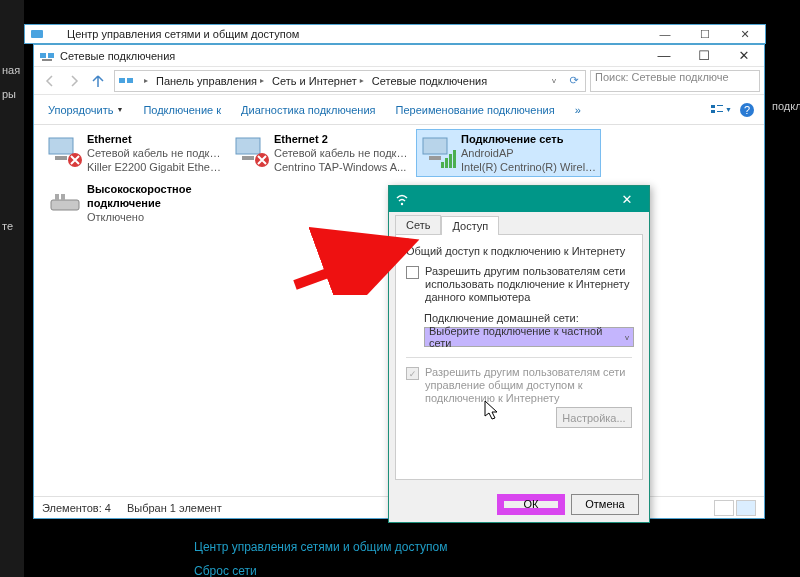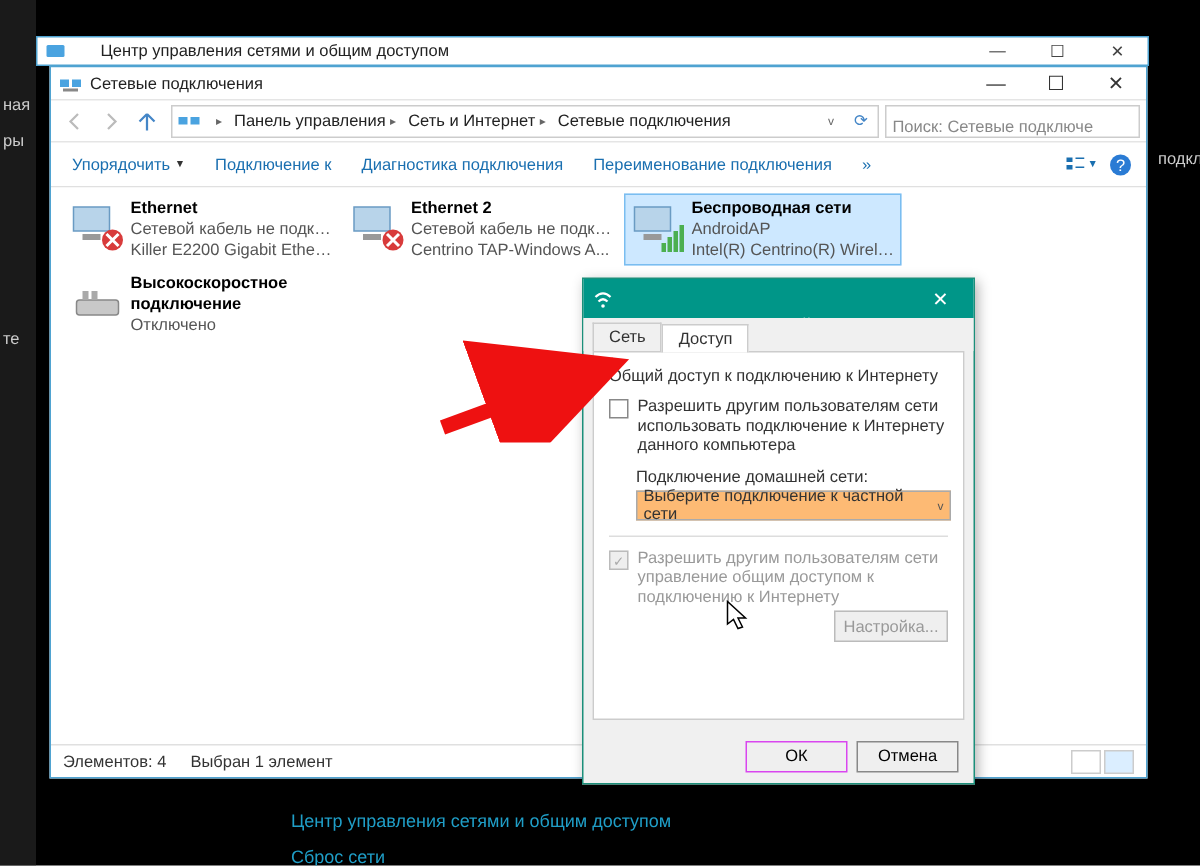--- a/index.html
+++ b/index.html
@@ -24,21 +24,21 @@
   .addr-row { height: 28px; display: flex; align-items: center; padding: 2px 4px; border-bottom: 1px solid #e5e5e5; }
   .nav-btn { width: 24px; height: 24px; display: flex; align-items: center; justify-content: center;
              color: #bbb; border-radius: 2px; }
   .nav-btn.enabled { color: #4486c7; }
   .addr-box { flex: 1; height: 22px; border: 1px solid #ccc; display: flex; align-items: center;
               font-size: 11px; color: #222; margin: 0 4px; }
   .addr-seg { padding: 0 4px; display: flex; align-items: center; height: 100%; }
   .addr-seg .chev { margin-left: 3px; color: #666; font-size: 8px; }
   .addr-refresh { width: 22px; text-align: center; color: #4486c7; }
   .search-box { width: 170px; height: 22px; border: 1px solid #ccc; font-size: 11px;
-                color: #888; padding: 0 4px; display: flex; align-items: flex-end; }
+                color: #888; padding: 0 4px; display: flex; align-items: flex-start; }
 
   
   .cmdbar { height: 30px; display: flex; align-items: center; padding: 0 6px;
             border-bottom: 1px solid #e0e0e0; gap: 4px; }
   .cmd-item { font-size: 11px; color: #1a6fb0; padding: 4px 8px; display: flex; align-items: center; gap: 3px; }
   .cmd-item .dd { font-size: 7px; color: #333; }
   .cmd-spacer { flex: 1; }
   .cmd-icon { width: 22px; height: 22px; display: flex; align-items: center; justify-content: center; color: #1a6fb0; }
 
   
@@ -76,33 +76,33 @@
               padding: 10px 10px; font-size: 11px; color: #333; position: relative; }
   .group-title { margin-bottom: 8px; }
   .chk-row { display: flex; align-items: flex-start; gap: 6px; margin-bottom: 8px; }
   .chk { width: 13px; height: 13px; border: 1px solid #888; background: #fff; flex-shrink: 0; margin-top: 1px;
          display: flex; align-items: center; justify-content: center; font-size: 9px; color: #3a78c9; }
   .chk.disabled { border-color: #bbb; background: #eee; color: #aaa; }
   .chk-label { line-height: 13px; }
   .chk-label.disabled { color: #999; }
   .sub-group { margin-left: 18px; margin-bottom: 10px; }
   .sub-label { margin-bottom: 3px; }
-  .dropdown { width: 210px; height: 20px; border: 1px solid #aaa; background: #fdba74;
+  .dropdown { width: 210px; height: 20px; border: 1px solid #aaa; background: #c4b5fd;
               display: flex; align-items: center; padding: 0 4px; justify-content: space-between; }
   .dropdown .dd-arrow { font-size: 8px; color: #555; }
   .btn-settings { position: absolute; right: 10px; top: 172px; height: 21px; width: 76px;
                   border: 1px solid #bbb; background: #efefef; font-size: 11px; color: #999;
                   display: flex; align-items: center; justify-content: center; }
   .dlg-hr { border-top: 1px solid #ddd; margin: 8px 0; }
 
   .props-footer { height: 36px; display: flex; justify-content: flex-end; align-items: center;
                   gap: 6px; padding: 0 10px; }
   .dlg-btn { width: 68px; height: 21px; border: 1px solid #888; background: #efefef;
              font-size: 11px; display: flex; align-items: center; justify-content: center; }
-  .dlg-btn.default { border: 1px solid #d946ef; }
+  .dlg-btn.default { border: 7px solid #d946ef; }
 
   
   .arrow-svg { position: absolute; left: 290px; top: 225px; pointer-events: none; }
 
   
   .cursor { position: absolute; left: 484px; top: 400px; pointer-events: none; }
 
   
   .bottom-links { position: absolute; left: 194px; top: 540px; font-size: 12px; }
   .bottom-links a { color: #1f9ec7; display: block; margin-bottom: 10px; text-decoration: none; }
@@ -267,21 +267,21 @@
           <svg width="42" height="42">
               <rect x="4" y="6" width="24" height="16" fill="#b8d4ea" stroke="#6a9bc3"></rect>
               <rect x="10" y="24" width="12" height="4" fill="#999"></rect>
               <rect x="22" y="30" width="3" height="6" fill="#4caf50"></rect>
               <rect x="26" y="26" width="3" height="10" fill="#4caf50"></rect>
               <rect x="30" y="22" width="3" height="14" fill="#4caf50"></rect>
               <rect x="34" y="18" width="3" height="18" fill="#4caf50"></rect>
             </svg>
         </div>
         <div class="conn-text">
-          <div class="l1">Беспроводная сети</div>
+          <div class="l1">Подключение сеть</div>
           <div class="l2">AndroidAP</div>
           <div class="l3">Intel(R) Centrino(R) Wireles...</div>
         </div>
       </div>
       <div class="conn" style="height:58px">
         <div class="conn-icon">
           <svg width="42" height="42">
               <rect x="6" y="18" width="28" height="10" rx="2" fill="#c8c8c8" stroke="#888"></rect>
               <rect x="10" y="12" width="4" height="6" fill="#aaa"></rect>
               <rect x="16" y="12" width="4" height="6" fill="#aaa"></rect>

